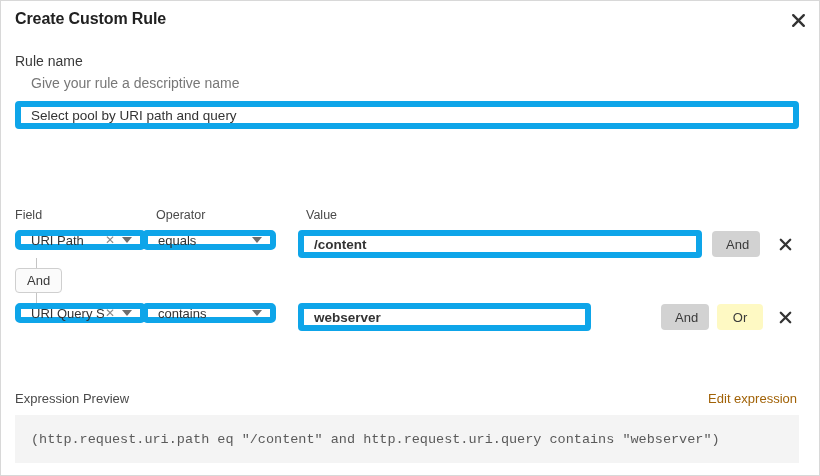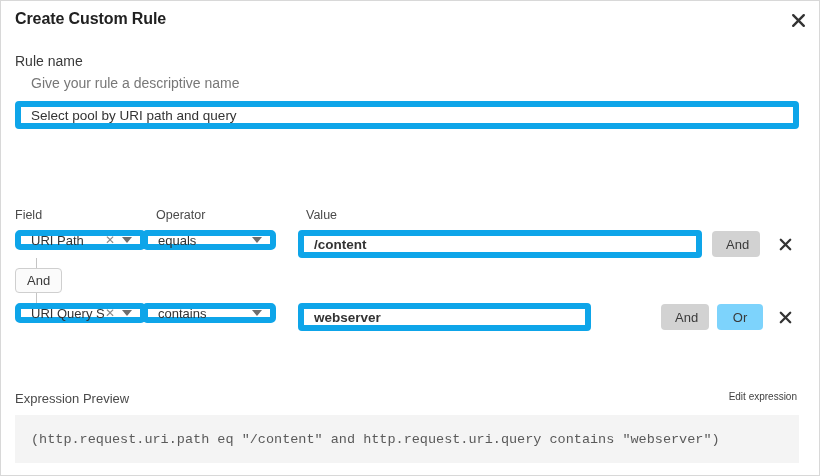--- a/index.html
+++ b/index.html
@@ -157,21 +157,21 @@
     top: 1px;
     border: none;
     border-radius: 4px;
     background: #d2d2d2;
     color: #3a3a3a;
     font-family: "Liberation Sans", sans-serif;
     font-size: 13px;
     cursor: pointer;
     padding: 0 14px;
   }
-  .logic-or { background: #7dd3fc; }
+  .logic-or { background: #fef9c3; }
   .r1-and { left: 711px; width: 48px; }
   .r2-and { left: 660px; width: 48px; }
   .r2-or  { left: 716px; width: 46px; }
 
   .delete-btn {
     position: absolute;
     left: 773px;
     top: 0px;
     width: 22px;
     height: 28px;
@@ -223,22 +223,22 @@
     position: absolute;
     left: 14px;
     top: 390px;
     font-size: 13px;
     color: #4a4a4a;
   }
   .edit-expression {
     position: absolute;
     right: 22px;
     top: 390px;
-    font-size: 10px;
-    color: #404040;
+    font-size: 13px;
+    color: #a16207;
     text-decoration: none;
     cursor: pointer;
   }
   .expr-box {
     position: absolute;
     left: 14px;
     top: 414px;
     width: 784px;
     height: 48px;
     background: #f4f4f4;

